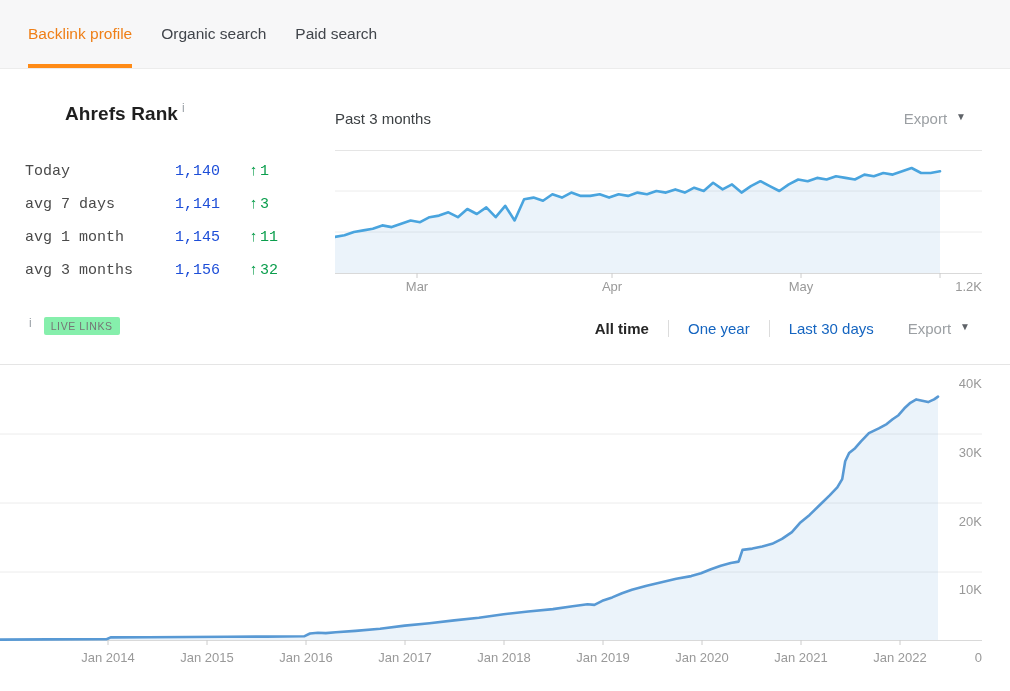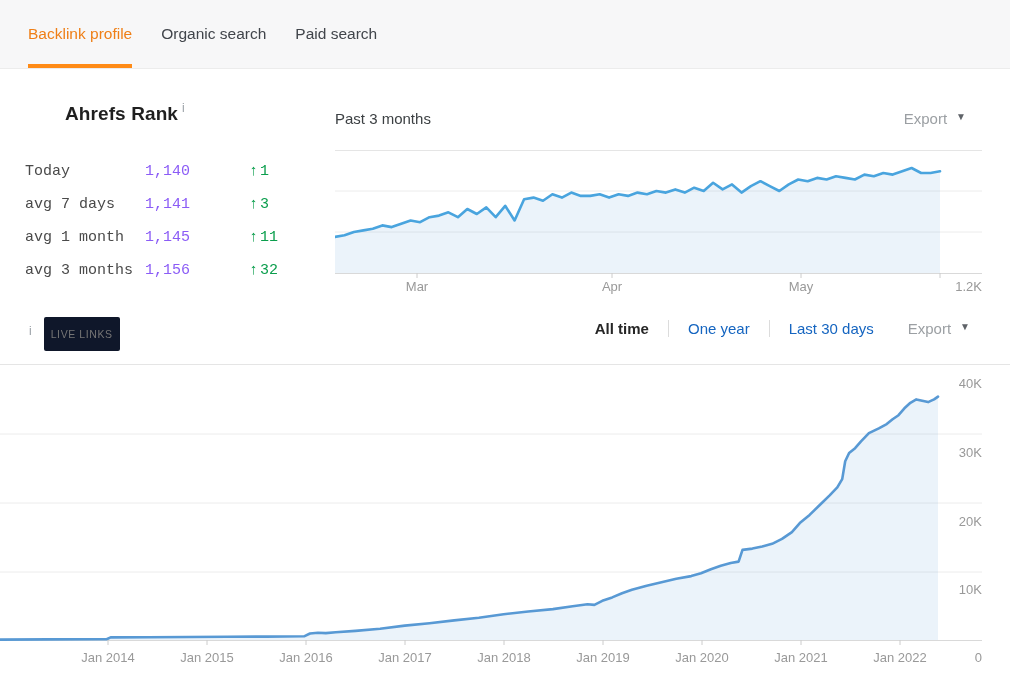--- a/index.html
+++ b/index.html
@@ -20,34 +20,34 @@
   
   .sec-title { font-size:19px; font-weight:bold; color:#1f1f1f; letter-spacing:.1px; }
   .info-sup { font-size:12px; color:#9aa0a6; vertical-align:top; position:relative; top:-2px;
     margin-left:4px; cursor:default; }
 
   
   .rank-title-row { position:absolute; left:33px; top:103px;margin-left:32px; }
   .rank-table { position:absolute; left:25px; top:155px; width:280px; font-size:15px;font-family:Liberation Mono, monospace; }
   .rank-row { display:flex; align-items:center; height:33px; }
   .rank-label { width:120px; color:#4a4a4a; }
-  .rank-value { width:75px; color:#8b5cf6; }
+  .rank-value { width:75px; text-align:right; color:#1d4ed8; }
   .rank-delta { margin-left:29px; color:#0b9e4d; display:flex; align-items:center; }
   .up-arrow { font-weight:bold; margin-right:2px; }
 
   
   .past3-row { position:absolute; left:335px; top:104px; right:44px; height:28px;
     display:flex; justify-content:space-between; align-items:center; }
   .past3-title { font-size:15px; color:#3c4043; }
   .export-btn { display:flex; align-items:flex-start; color:#9b9fa3; font-size:15px; cursor:pointer; }
   .export-caret { font-size:10px; color:#5f6368; margin-left:9px; position:relative; top:1px; }
 
   .ref-title-row { position:absolute; left:25px; top:316px; display:flex; align-items:center; }
-  .badge { margin-left:12px; background:#0f172a; color:#757575; font-size:10.5px;
-    letter-spacing:.6px; padding:11px 7px; border-radius:2px; position:relative; top:1px; }
+  .badge { margin-left:12px; background:#86efac; color:#757575; font-size:10.5px;
+    letter-spacing:.6px; padding:3px 7px; border-radius:2px; position:relative; top:1px; }
   .range-controls { position:absolute; right:40px; top:314px; height:28px;
     display:flex; align-items:center; }
   .range-link { font-size:15px; cursor:pointer; }
   .range-link.active { color:#262626; font-weight:bold; cursor:default; }
   .range-link.blue { color:#1565c0; }
   .vdiv { width:1px; height:17px; background:#dcdcdc; margin:0 19px; }
   .range-controls .export-btn { margin-left:34px; }
 
   
   .chart-svg { position:absolute; }

